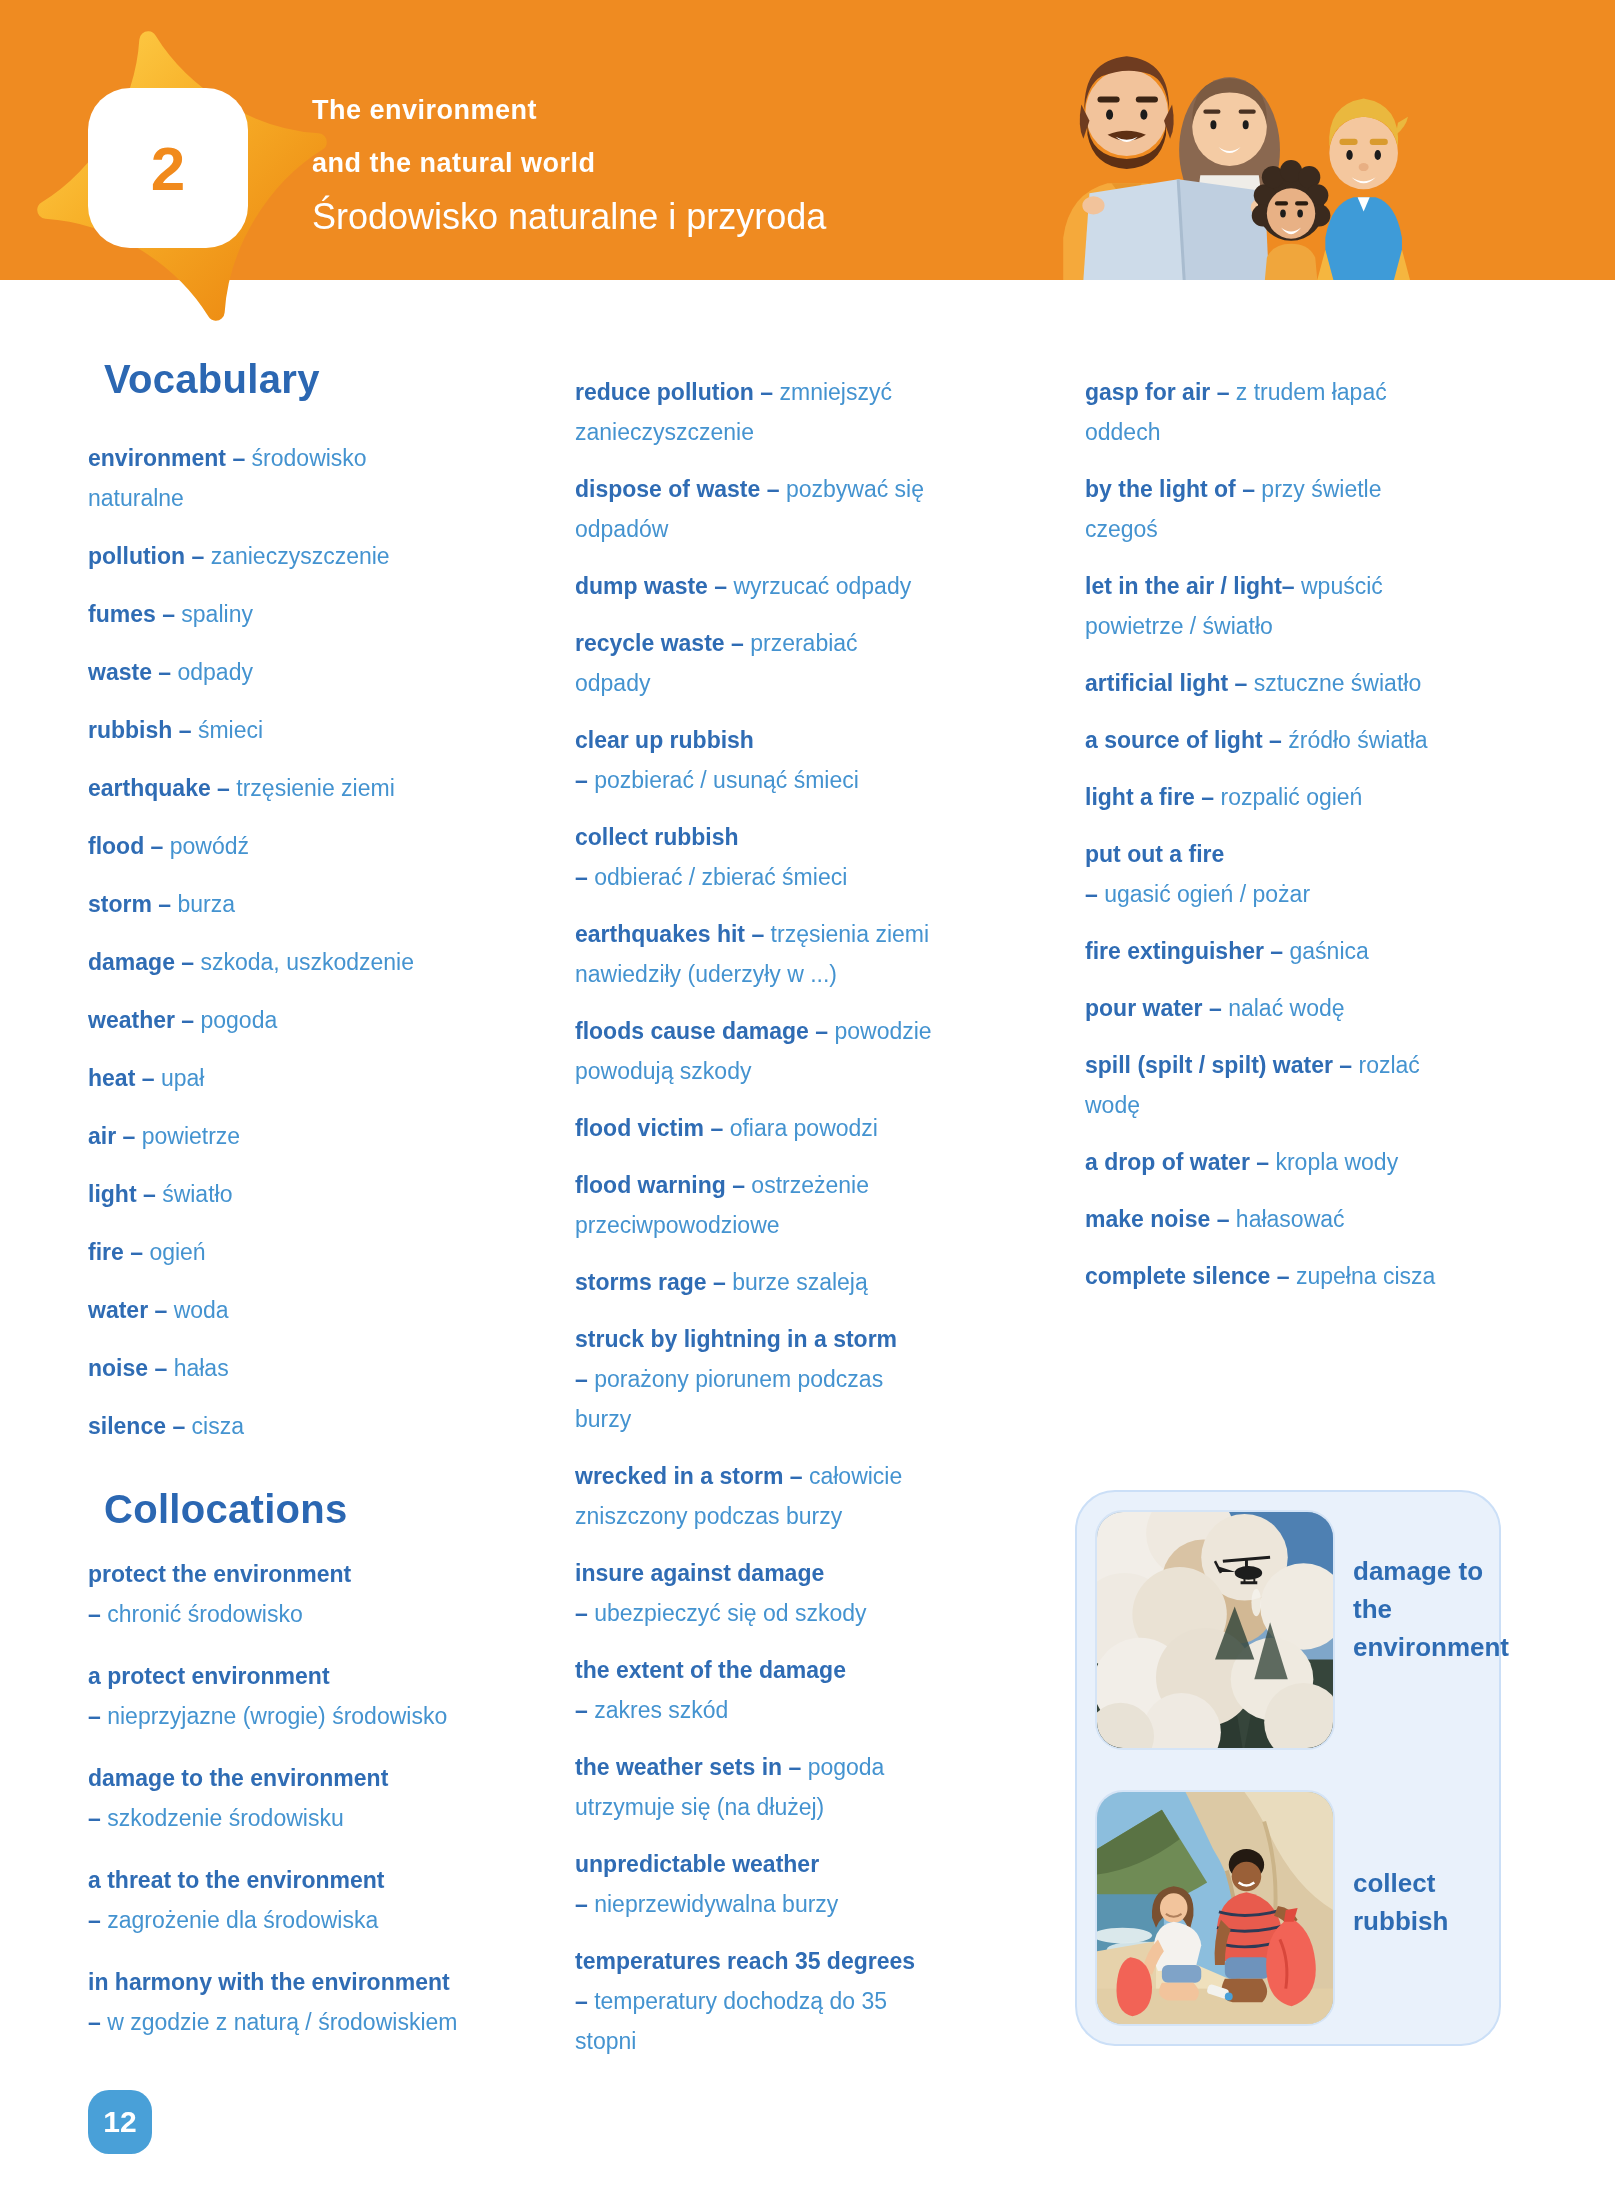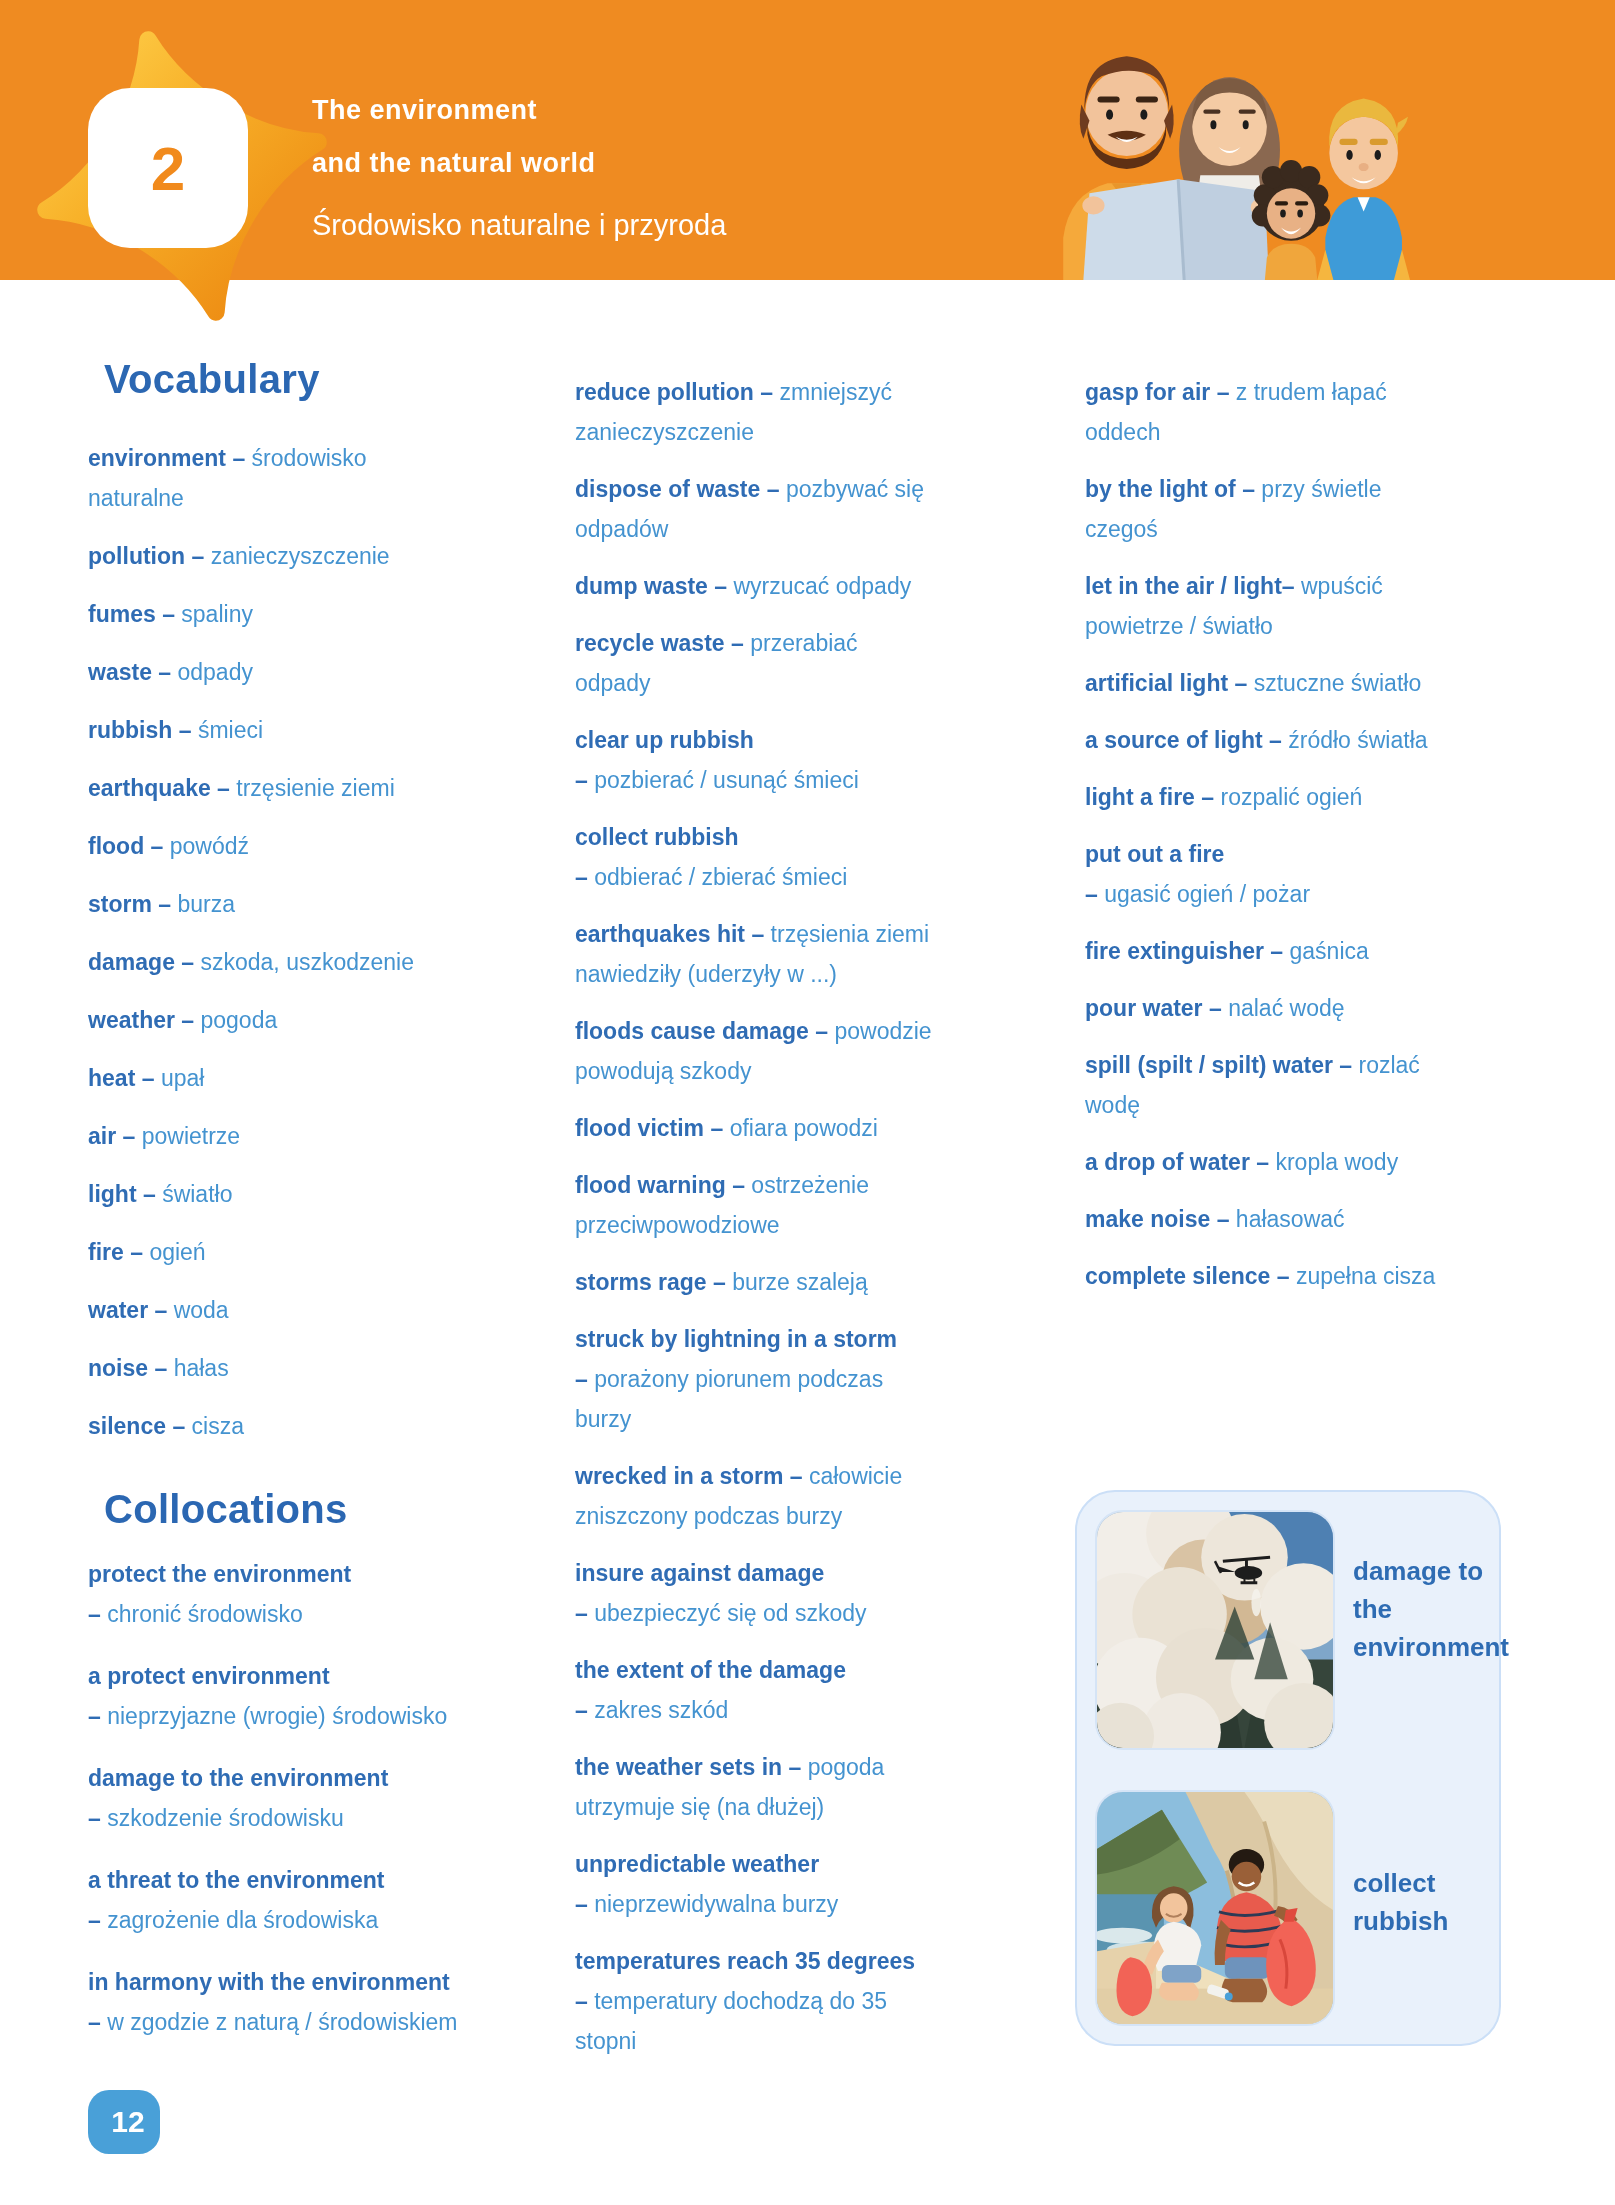--- a/index.html
+++ b/index.html
@@ -11,21 +11,21 @@
   .header-band{position:absolute;left:0;top:0;width:1615px;height:280px;background:#EF8B21;}
   .star-badge{position:absolute;left:36px;top:28px;width:292px;height:296px;z-index:3;}
   .star-badge svg{display:block;width:100%;height:100%;}
   .unit-square{
     position:absolute;left:88px;top:88px;width:160px;height:160px;background:#fff;
     border-radius:42px;z-index:4;display:flex;align-items:center;justify-content:center;
   }
   .unit-number{color:#F18A1C;font-size:62px;font-weight:bold;}
   .header-text{position:absolute;left:312px;top:84px;z-index:2;color:#fff;}
   .title-line{font-size:27px;line-height:53px;font-weight:bold;letter-spacing:.5px;}
-  .subtitle{font-size:29px;line-height:34px;margin-top:18px;font-weight:400;}
+  .subtitle{font-size:36px;line-height:34px;margin-top:10px;font-weight:400;}
   .family-illustration{position:absolute;left:1030px;top:34px;width:385px;height:246px;z-index:2;}
   .family-illustration svg{display:block;width:100%;height:100%;}
   
   .col{position:absolute;}
   .col-1{left:88px;top:356px;width:465px;}
   .col-2{left:575px;top:372px;width:500px;}
   .col-3{left:1085px;top:372px;width:500px;}
   h2.section-heading{
     font-size:40px;line-height:46px;margin:0 0 36px 16px;color:#2B67B2;font-weight:bold;letter-spacing:.3px;
   }
@@ -50,21 +50,21 @@
   .photo-label{
     position:absolute;left:276px;width:146px;font-size:26px;line-height:38px;
     color:#2E6CB3;font-weight:bold;
   }
   .label-1{top:60px;}
   .label-2{top:372px;}
   
   .page-number-badge{
     position:absolute;left:88px;top:2090px;width:64px;height:64px;background:#49A0D8;
     border-radius:21px;display:flex;align-items:center;justify-content:center;
-    color:#fff;font-size:30px;font-weight:bold;padding-left:8px;
+    color:#fff;font-size:30px;font-weight:bold;
   }
 </style>
 </head>
 <body>
 
 <div class="page">
 
   <div class="header-band">
     <div class="star-badge">
       <svg viewBox="0 0 100 100" aria-hidden="true">

